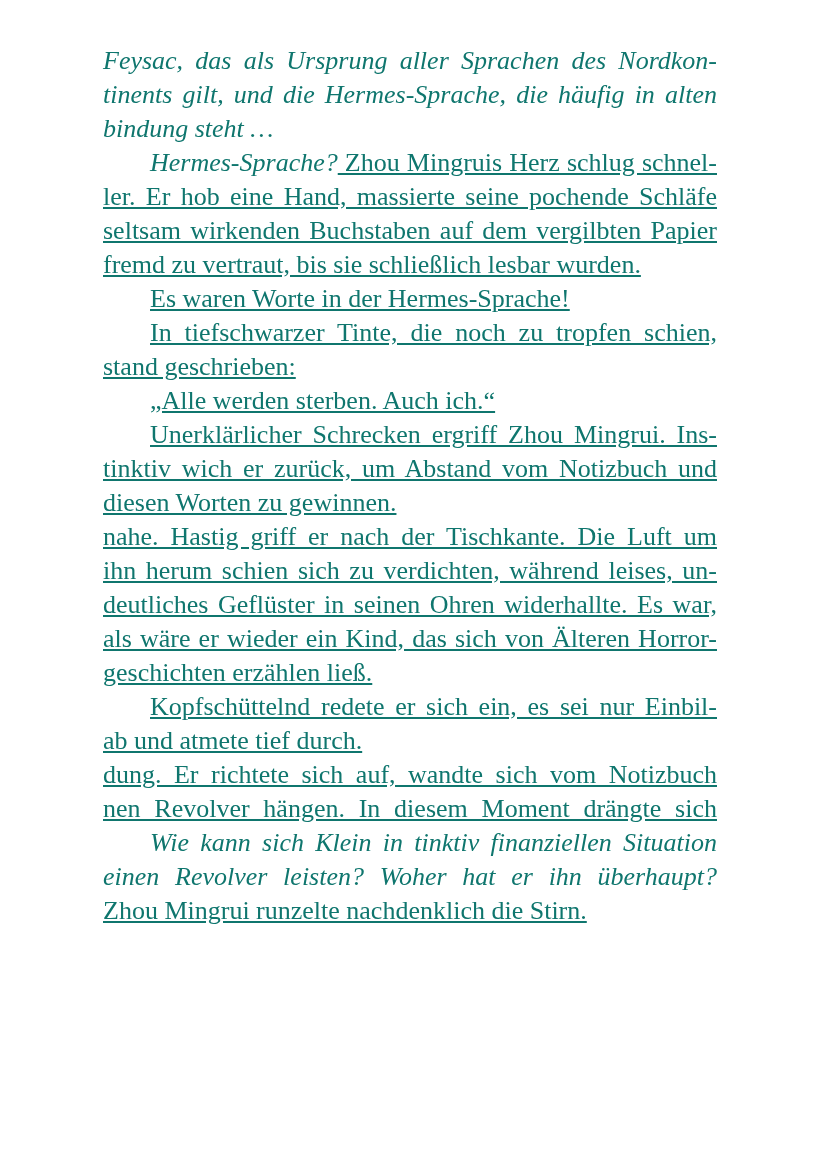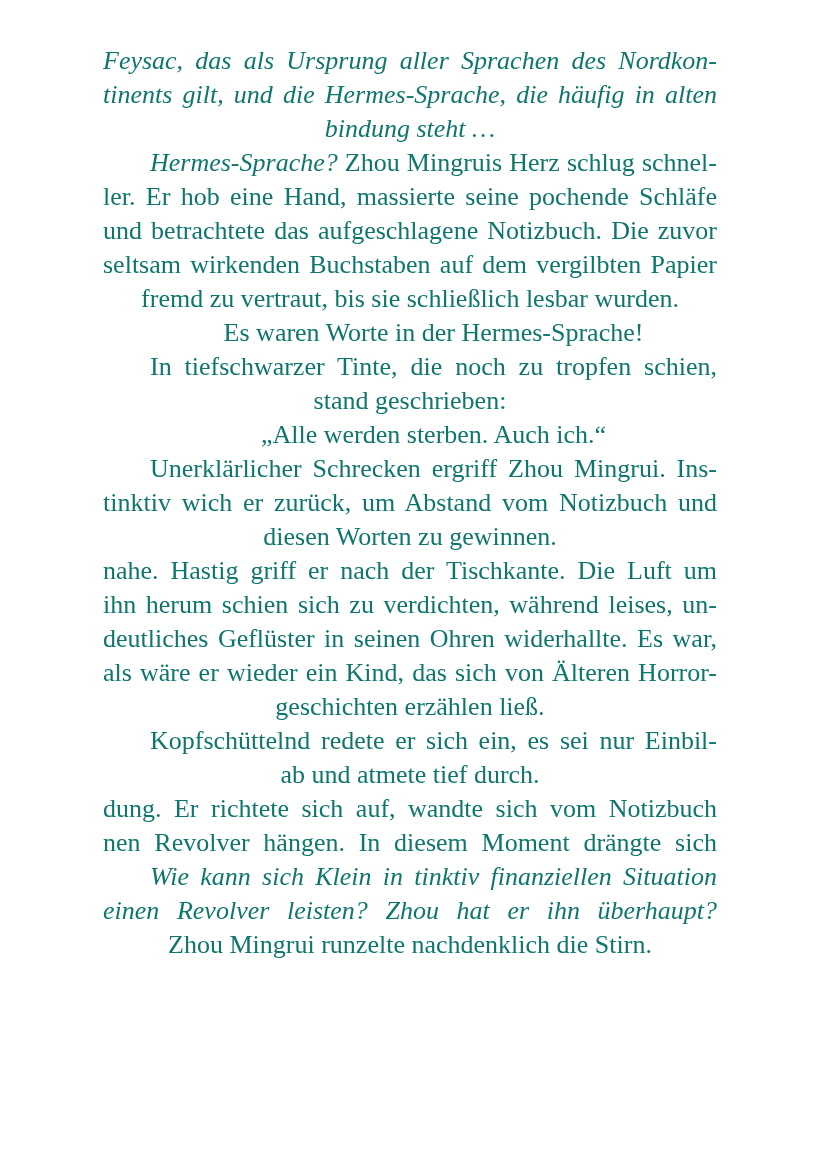--- a/index.html
+++ b/index.html
@@ -21,64 +21,64 @@
     width: 614px;
     font-family: "Liberation Serif", "DejaVu Serif", serif;
     font-size: 26px;
     line-height: 34px;
     color: #0f766e;
     -webkit-font-smoothing: antialiased;
   }
   .text-line {
     display: block;
     height: 34px;
-    text-align: center;
+    text-align: left;
     white-space: normal;
   }
   .text-line.justified {
     text-align: justify;
     text-align-last: justify;
   }
   .text-line.indented {
     padding-left: 47px;
     box-sizing: border-box;
   }
   .seg-italic {
     font-style: italic;
   }
   .seg-roman {
     font-style: normal;
+    text-decoration: underline;
   }
 </style>
 </head>
 <body>
 
 <div class="page">
   <div class="text-block" id="text-block">
       <div class="text-line justified"><span class="seg-italic">Feysac, das als Ursprung aller Sprachen des Nordkon-</span></div>
       <div class="text-line justified"><span class="seg-italic">tinents gilt, und die Hermes-Sprache, die häufig in alten</span></div>
       <div class="text-line"><span class="seg-italic">bindung steht …</span></div>
       <div class="text-line justified indented"><span class="seg-italic">Hermes-Sprache?</span><span class="seg-roman"> Zhou Mingruis Herz schlug schnel-</span></div>
       <div class="text-line justified"><span class="seg-roman">ler. Er hob eine Hand, massierte seine pochende Schläfe</span></div>
-      <div class="text-line justified"><span class="seg-roman">und betrachtete das aufgeschlagene Notizbuch. Die zuvor</span></div>
       <div class="text-line justified"><span class="seg-roman">seltsam wirkenden Buchstaben auf dem vergilbten Papier</span></div>
       <div class="text-line"><span class="seg-roman">fremd zu vertraut, bis sie schließlich lesbar wurden.</span></div>
       <div class="text-line indented"><span class="seg-roman">Es waren Worte in der Hermes-Sprache!</span></div>
       <div class="text-line justified indented"><span class="seg-roman">In tiefschwarzer Tinte, die noch zu tropfen schien,</span></div>
       <div class="text-line"><span class="seg-roman">stand geschrieben:</span></div>
       <div class="text-line indented"><span class="seg-roman">„Alle werden sterben. Auch ich.“</span></div>
       <div class="text-line justified indented"><span class="seg-roman">Unerklärlicher Schrecken ergriff Zhou Mingrui. Ins-</span></div>
       <div class="text-line justified"><span class="seg-roman">tinktiv wich er zurück, um Abstand vom Notizbuch und</span></div>
       <div class="text-line"><span class="seg-roman">diesen Worten zu gewinnen.</span></div>
       <div class="text-line justified"><span class="seg-roman">nahe. Hastig griff er nach der Tischkante. Die Luft um</span></div>
       <div class="text-line justified"><span class="seg-roman">ihn herum schien sich zu verdichten, während leises, un-</span></div>
       <div class="text-line justified"><span class="seg-roman">deutliches Geflüster in seinen Ohren widerhallte. Es war,</span></div>
       <div class="text-line justified"><span class="seg-roman">als wäre er wieder ein Kind, das sich von Älteren Horror-</span></div>
       <div class="text-line"><span class="seg-roman">geschichten erzählen ließ.</span></div>
       <div class="text-line justified indented"><span class="seg-roman">Kopfschüttelnd redete er sich ein, es sei nur Einbil-</span></div>
       <div class="text-line"><span class="seg-roman">ab und atmete tief durch.</span></div>
       <div class="text-line justified"><span class="seg-roman">dung. Er richtete sich auf, wandte sich vom Notizbuch</span></div>
       <div class="text-line justified"><span class="seg-roman">nen Revolver hängen. In diesem Moment drängte sich</span></div>
       <div class="text-line justified indented"><span class="seg-italic">Wie kann sich Klein in tinktiv finanziellen Situation</span></div>
-      <div class="text-line justified"><span class="seg-italic">einen Revolver leisten? Zhou hat er ihn überhaupt?</span></div>
+      <div class="text-line justified"><span class="seg-italic">einen Revolver leisten? Woher hat er ihn überhaupt?</span></div>
       <div class="text-line"><span class="seg-roman">Zhou Mingrui runzelte nachdenklich die Stirn.</span></div>
     </div>
 </div>
 
 </body></html>

